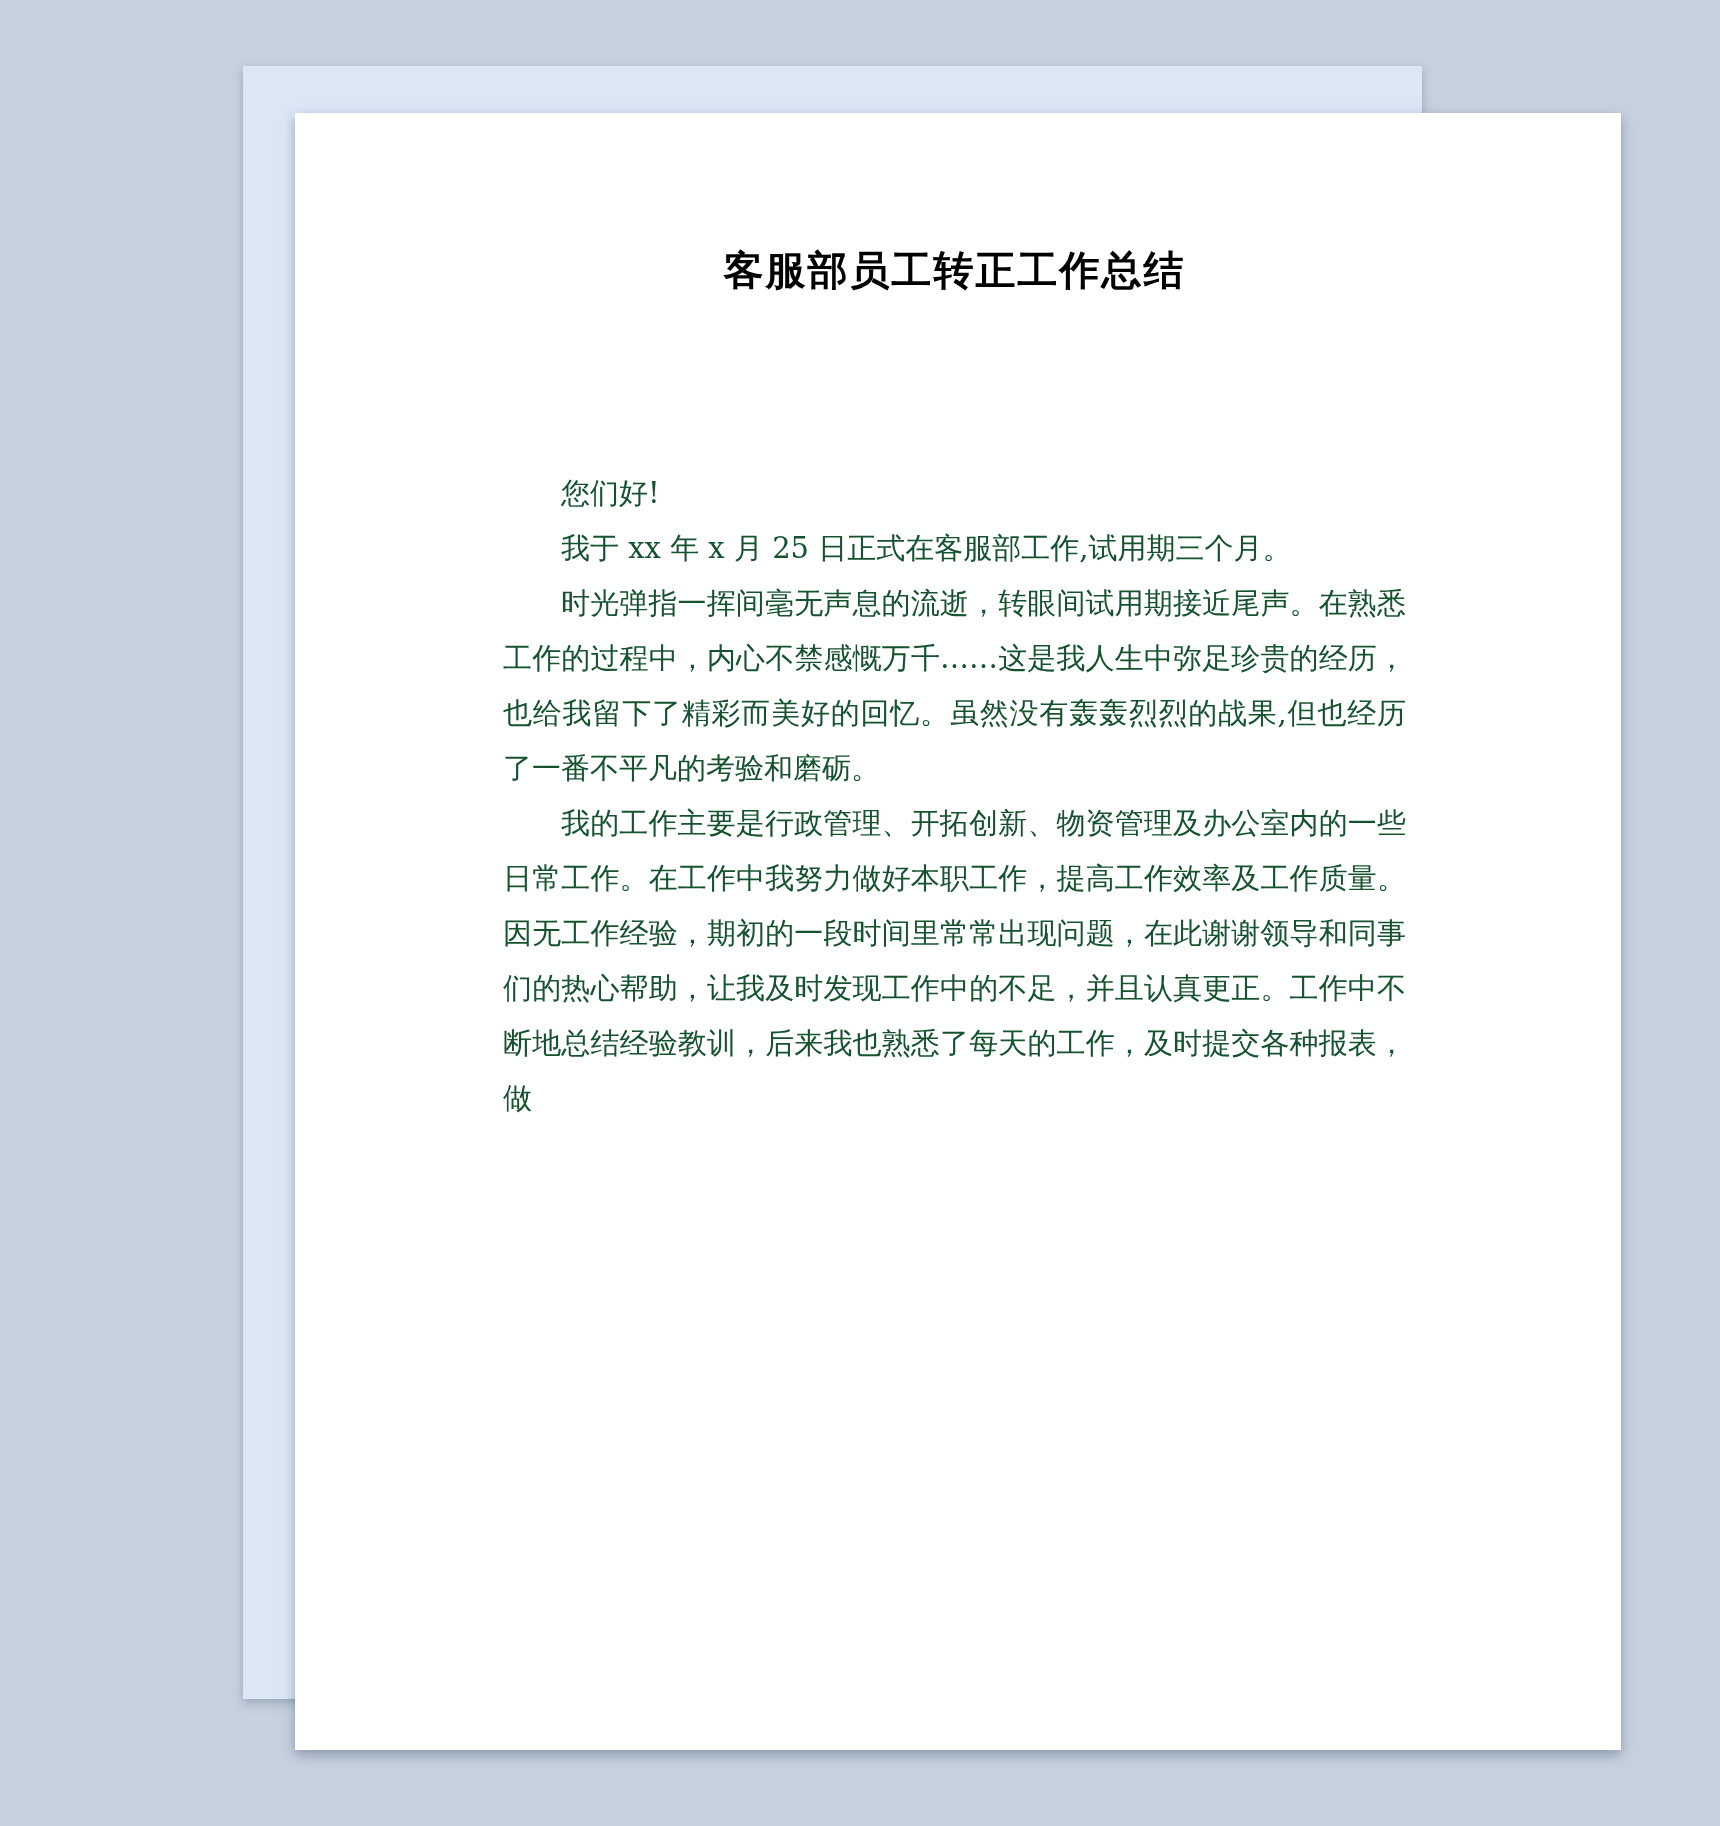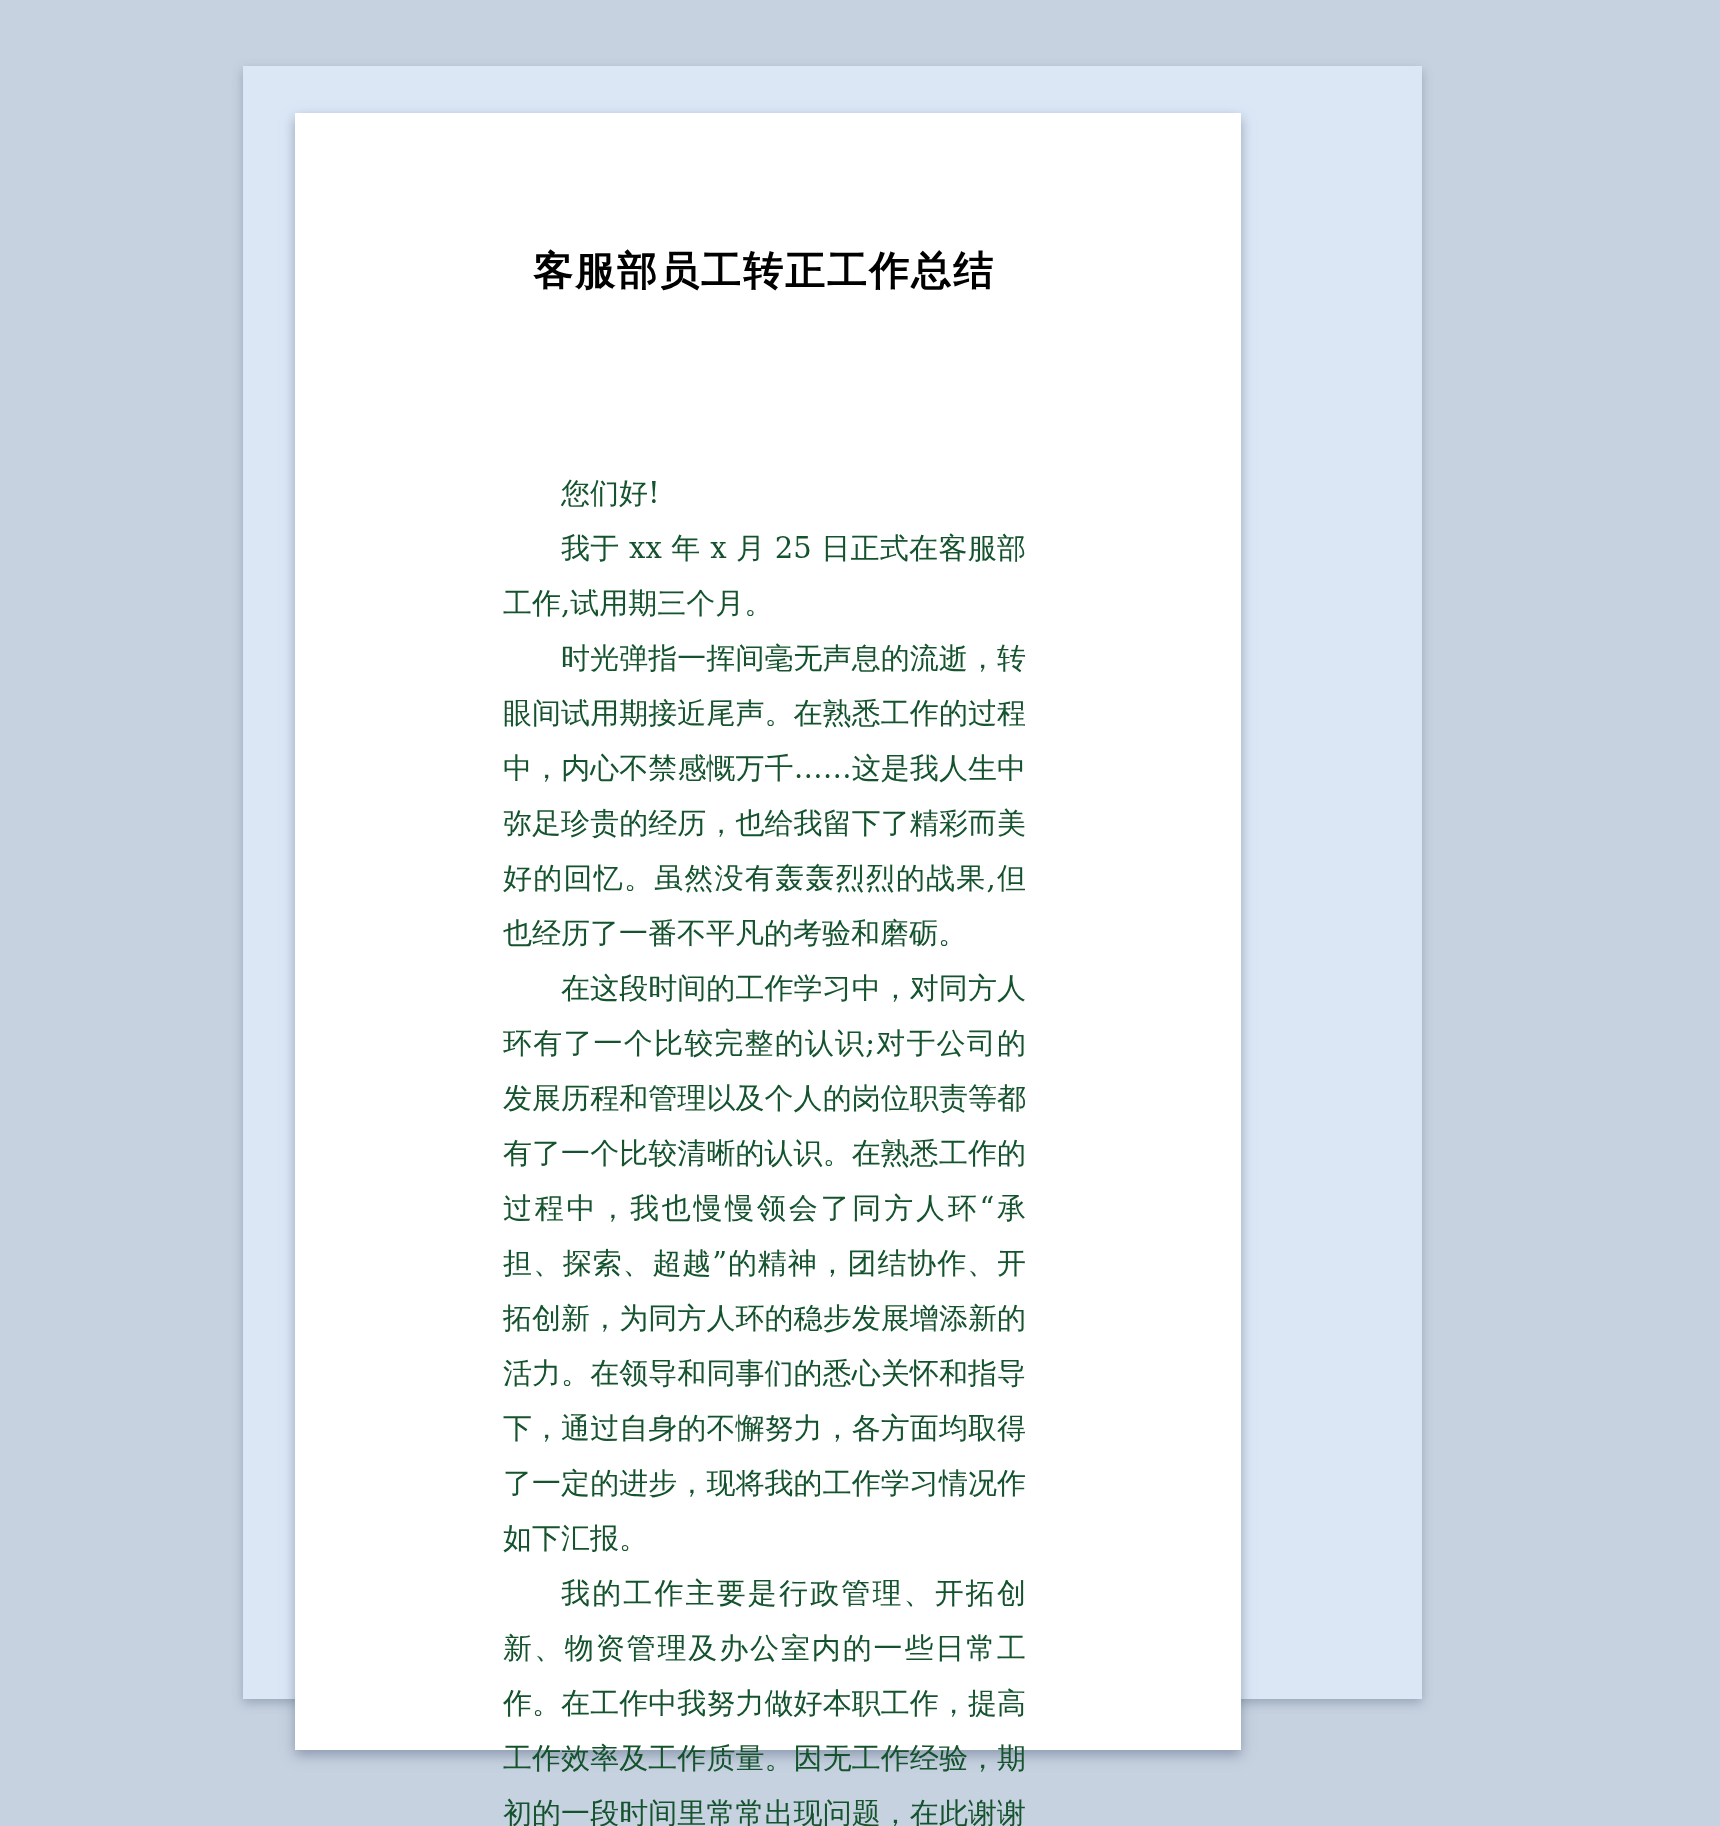--- a/index.html
+++ b/index.html
@@ -20,21 +20,21 @@
     top: 66px;
     width: 1179px;
     height: 1633px;
     background: var(--back-sheet, #dce7f6);
     box-shadow: 0 4px 10px rgba(96, 112, 136, 0.45);
   }
   .page {
     position: absolute;
     left: 295px;
     top: 113px;
-    width: 946px;
+    width: 1326px;
     height: 1637px;
     background: var(--sheet, #ffffff);
     box-shadow: 0 5px 12px rgba(90, 106, 132, 0.55);
     box-sizing: border-box;
   }
   .page-inner {
     box-sizing: border-box;
     width: 100%;
     height: 100%;
     padding: 137px 215px 0 208px;
@@ -68,17 +68,16 @@
 
 <div class="back-sheet"></div>
 
 <div class="page">
   <div class="page-inner">
     <h1 class="doc-title">客服部员工转正工作总结</h1>
     <div class="doc-body">
         <p class="para">您们好!</p>
         <p class="para">我于 xx 年 x 月 25 日正式在客服部工作,试用期三个月。</p>
         <p class="para">时光弹指一挥间毫无声息的流逝，转眼间试用期接近尾声。在熟悉工作的过程中，内心不禁感慨万千……这是我人生中弥足珍贵的经历，也给我留下了精彩而美好的回忆。虽然没有轰轰烈烈的战果,但也经历了一番不平凡的考验和磨砺。</p>
-        <p class="para">在这段时间的工作学习中，对同方人环有了一个比较完整的认识;对于公司的发展历程和管理以及个人的岗位职责等都有了一个比较清晰的认识。在熟悉工作的过程中，我也慢慢领会了同方人环“承担、探索、超越”的精神，团结协作、开拓创新，为同方人环的稳步发展增添新的活力。在领导和同事们的悉心关怀和指导下，通过自身的不懈努力，各方面均取得了一定的进步，现将我的工作学习情况作如下汇报。</p>
         <p class="para">我的工作主要是行政管理、开拓创新、物资管理及办公室内的一些日常工作。在工作中我努力做好本职工作，提高工作效率及工作质量。因无工作经验，期初的一段时间里常常出现问题，在此谢谢领导和同事们的热心帮助，让我及时发现工作中的不足，并且认真更正。工作中不断地总结经验教训，后来我也熟悉了每天的工作，及时提交各种报表，做</p>
       </div>
   </div>
 </div>
 
 </body></html>

